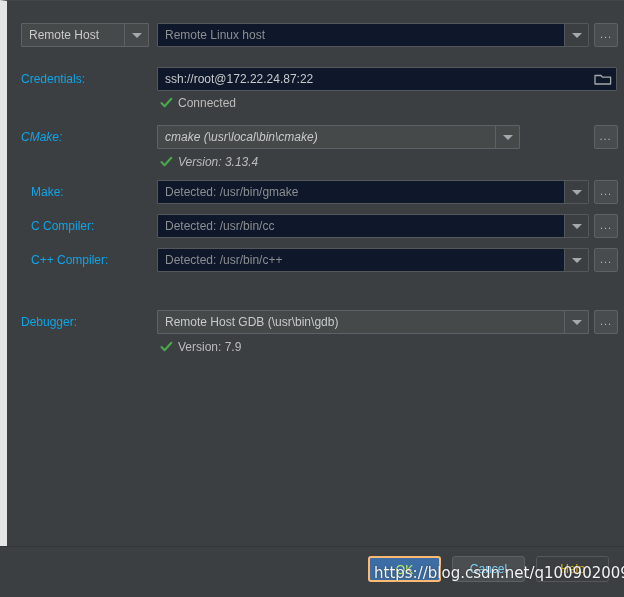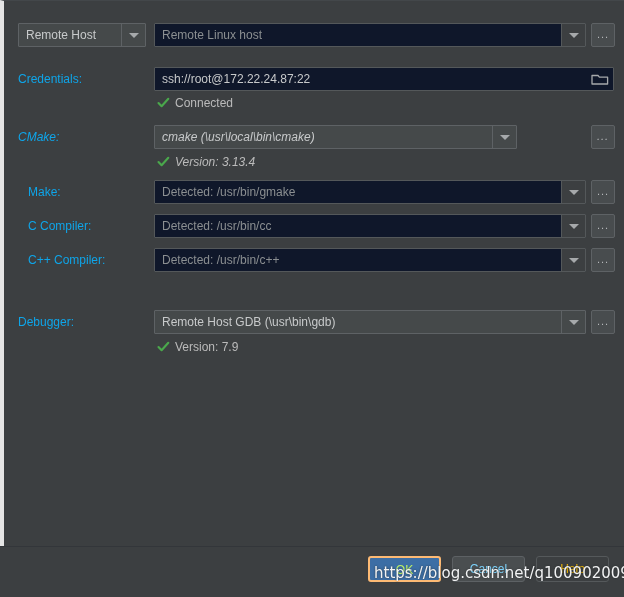--- a/index.html
+++ b/index.html
@@ -18,21 +18,21 @@
   }
 
   
   .panel {
     position: absolute;
     left: 0;
     top: 0;
     width: 624px;
     height: 546px;
     box-sizing: border-box;
-    border-left: 4px solid #e5e5e5;
+    border-left: 7px solid #e5e5e5;
     border-top: 1px solid #43474a;
     background: #3c3f41;
   }
 
   .row {
     position: absolute;
     left: 0;
     width: 622px;
     height: 24px;
   }

